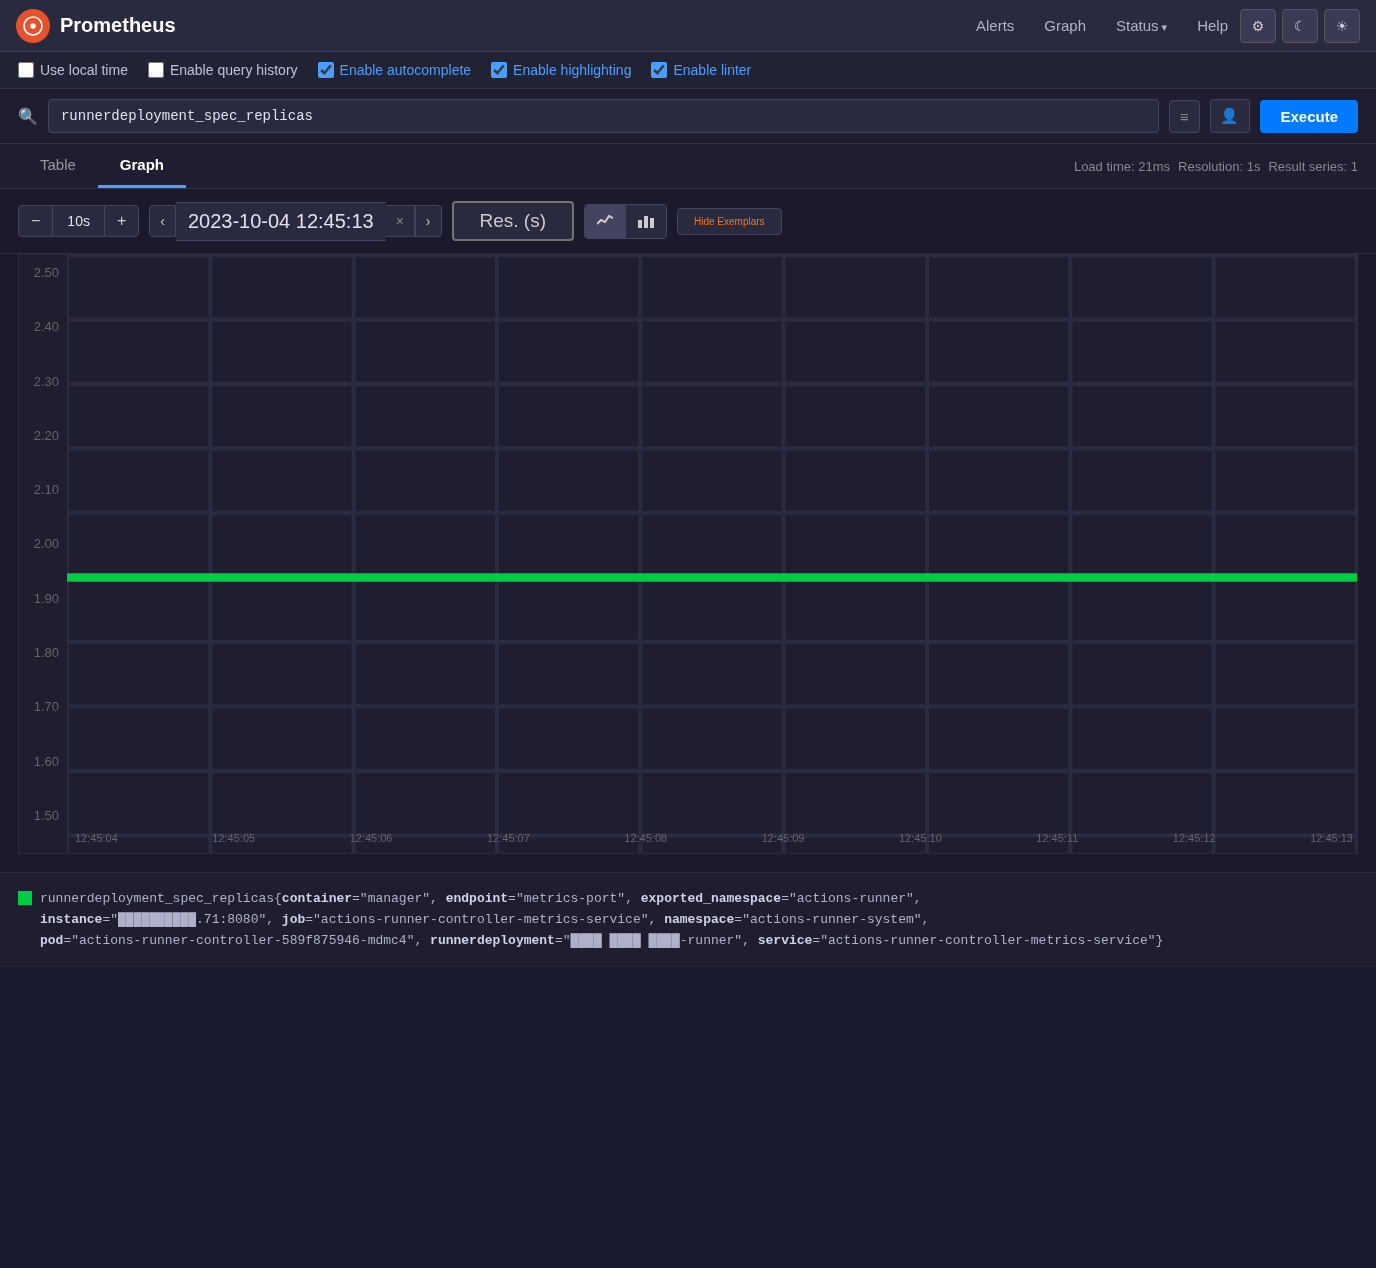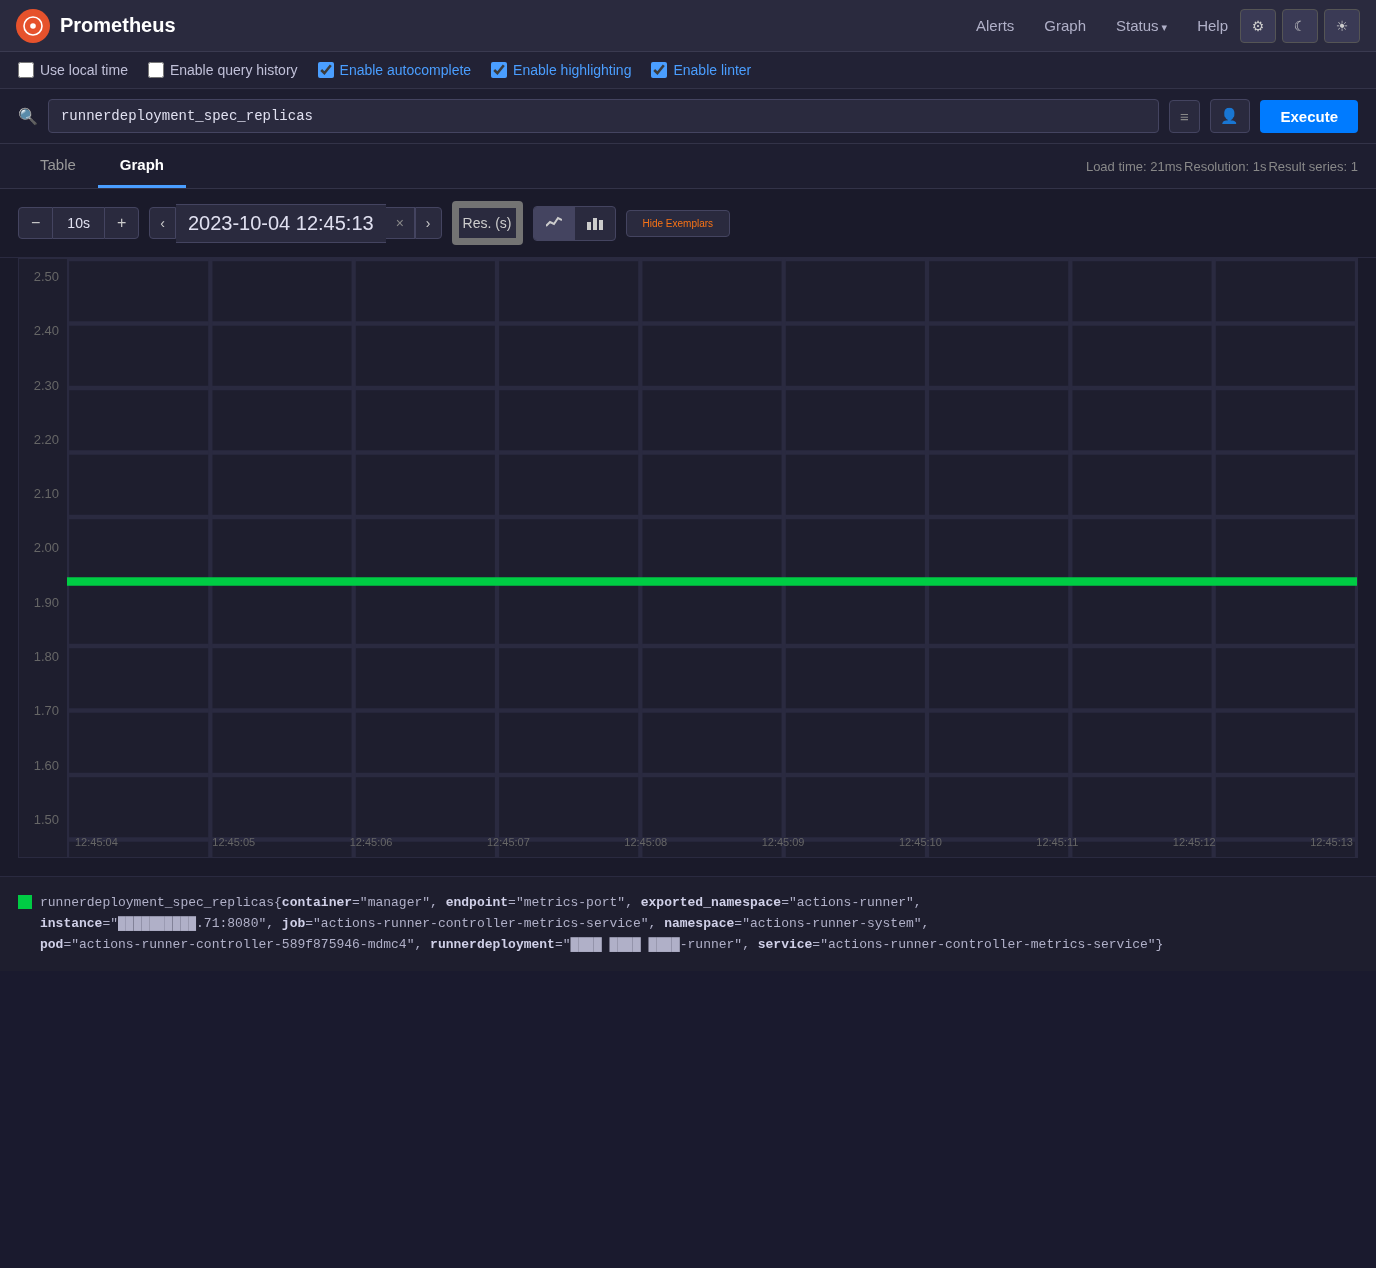--- a/index.html
+++ b/index.html
@@ -188,21 +188,21 @@
     }
     .tab.active {
       color: #ffffff;
       border-bottom: 3px solid #4a9eff;
       font-weight: 600;
     }
     .load-info {
       color: #888;
       font-size: 13px;
       display: flex;
-      gap: 2px;
+      gap: 8px;
     }
 
     
     .graph-controls {
       background: #1a1a2a;
       padding: 12px 18px;
       display: flex;
       align-items: center;
       gap: 10px;
       border-bottom: 1px solid #2a2a40;
@@ -265,26 +265,26 @@
       border-bottom: 1px solid #444460;
       border-right: 1px solid #444460;
       color: #888;
       padding: 7px 10px;
       cursor: pointer;
       font-size: 14px;
     }
     .nav-arrow-btn:last-child { border-radius: 0 4px 4px 0; }
     .res-btn {
       background: #2a2a3e;
-      border: 7px solid #737373;
+      border: 2px solid #737373;
       border-radius: 4px;
       color: #ccc;
-      padding: 7px 4px;
-      cursor: pointer;
-      font-size: 14px;
+      padding: 7px 26px;
+      cursor: pointer;
+      font-size: 19px;
     }
     .chart-type-group {
       display: flex;
       background: #2a2a3e;
       border: 1px solid #444460;
       border-radius: 4px;
       overflow: hidden;
     }
     .chart-type-btn {
       background: transparent;

